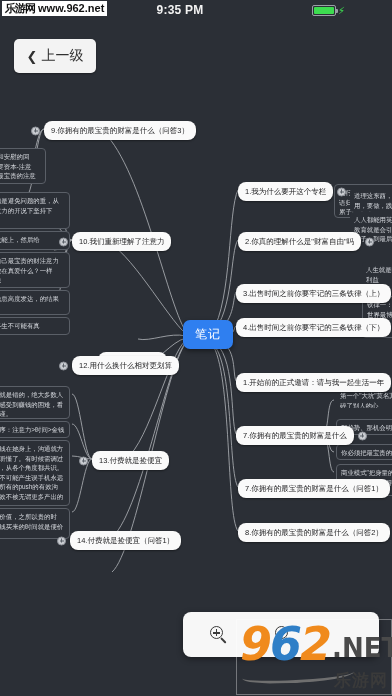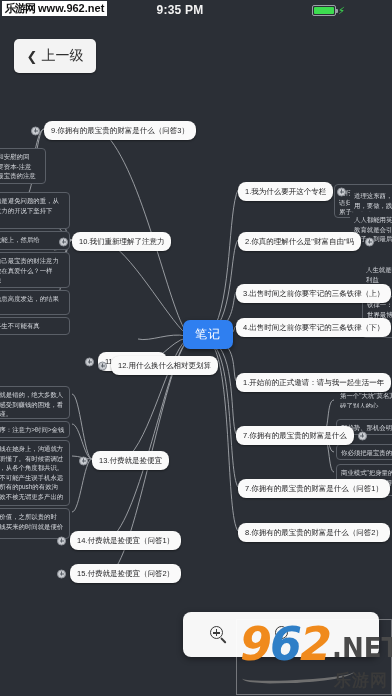--- a/index.html
+++ b/index.html
@@ -302,34 +302,30 @@
     <span class="tgl left"></span>
   </div>
   <div class="node" style="left:72px; top:232px;">
     <span>10.我们重新理解了注意力</span>
     <span class="tgl left"></span>
   </div>
   <div class="node" style="left:98px; top:331px;margin-top:21px;">
     <span>11.本周发奖名单</span>
     <span class="tgl left"></span>
   </div>
-  <div class="node" style="left:72px; top:356px;margin-left:39px;">
+  <div class="node" style="left:72px; top:356px;">
     <span>12.用什么换什么相对更划算</span>
     <span class="tgl left"></span>
   </div>
   <div class="node" style="left:92px; top:451px;">
     <span>13.付费就是捡便宜</span>
     <span class="tgl left"></span>
   </div>
   <div class="node" style="left:70px; top:531px;">
     <span>14.付费就是捡便宜（问答1）</span>
-    <span class="tgl left"></span>
-  </div>
-  <div class="node" style="left:70px; top:564px;">
-    <span>15.付费就是捡便宜（问答2）</span>
     <span class="tgl left"></span>
   </div>
 
   <div class="toolbar">
     <span class="zicon">
       <span class="lens"></span>
         <span class="hbar"></span>
         <span class="vbar"></span>
         <span class="handle"></span>
     </span>

